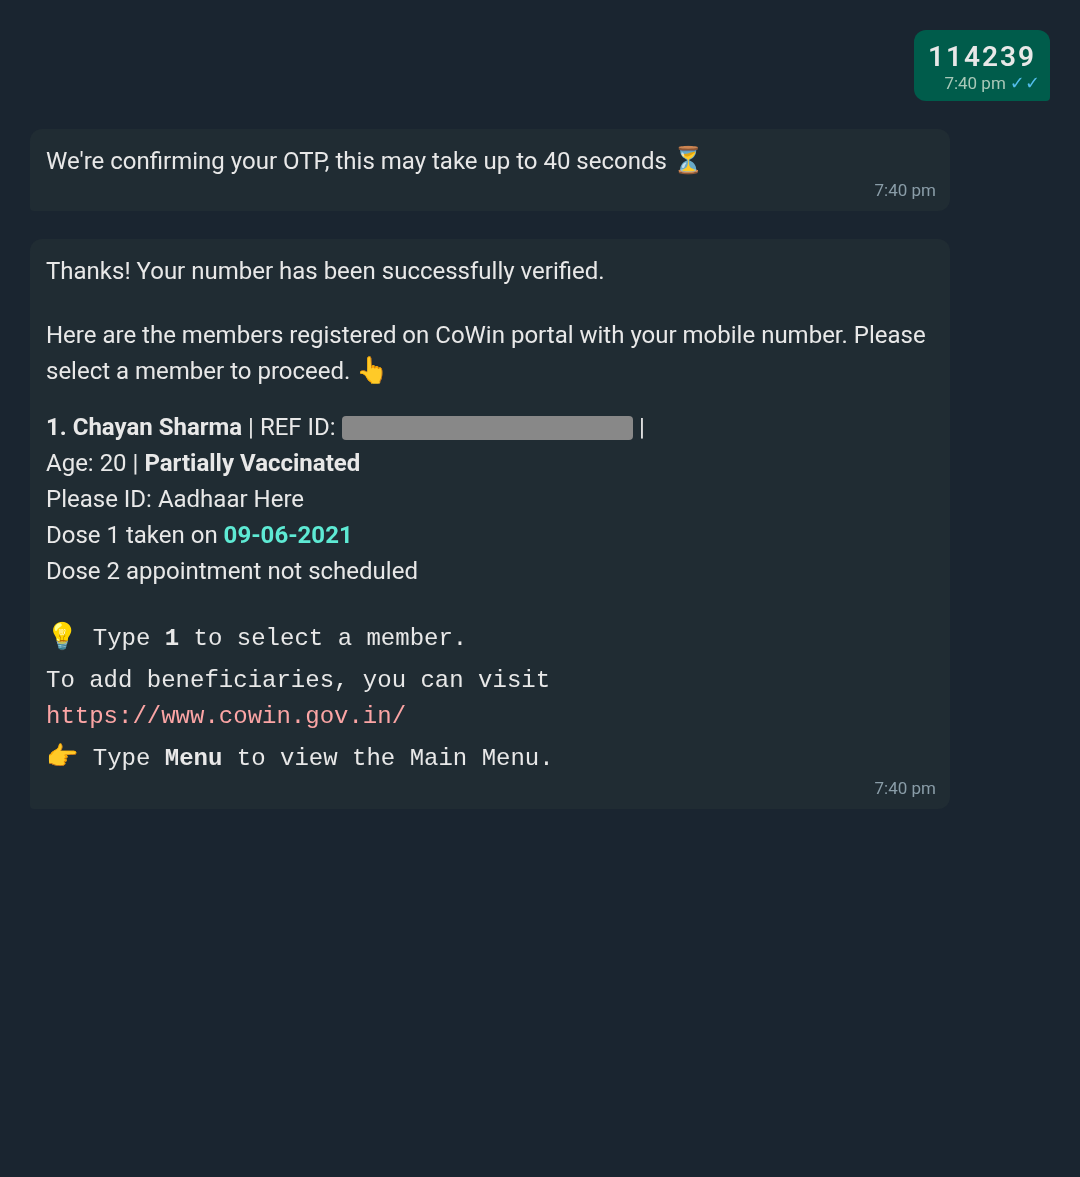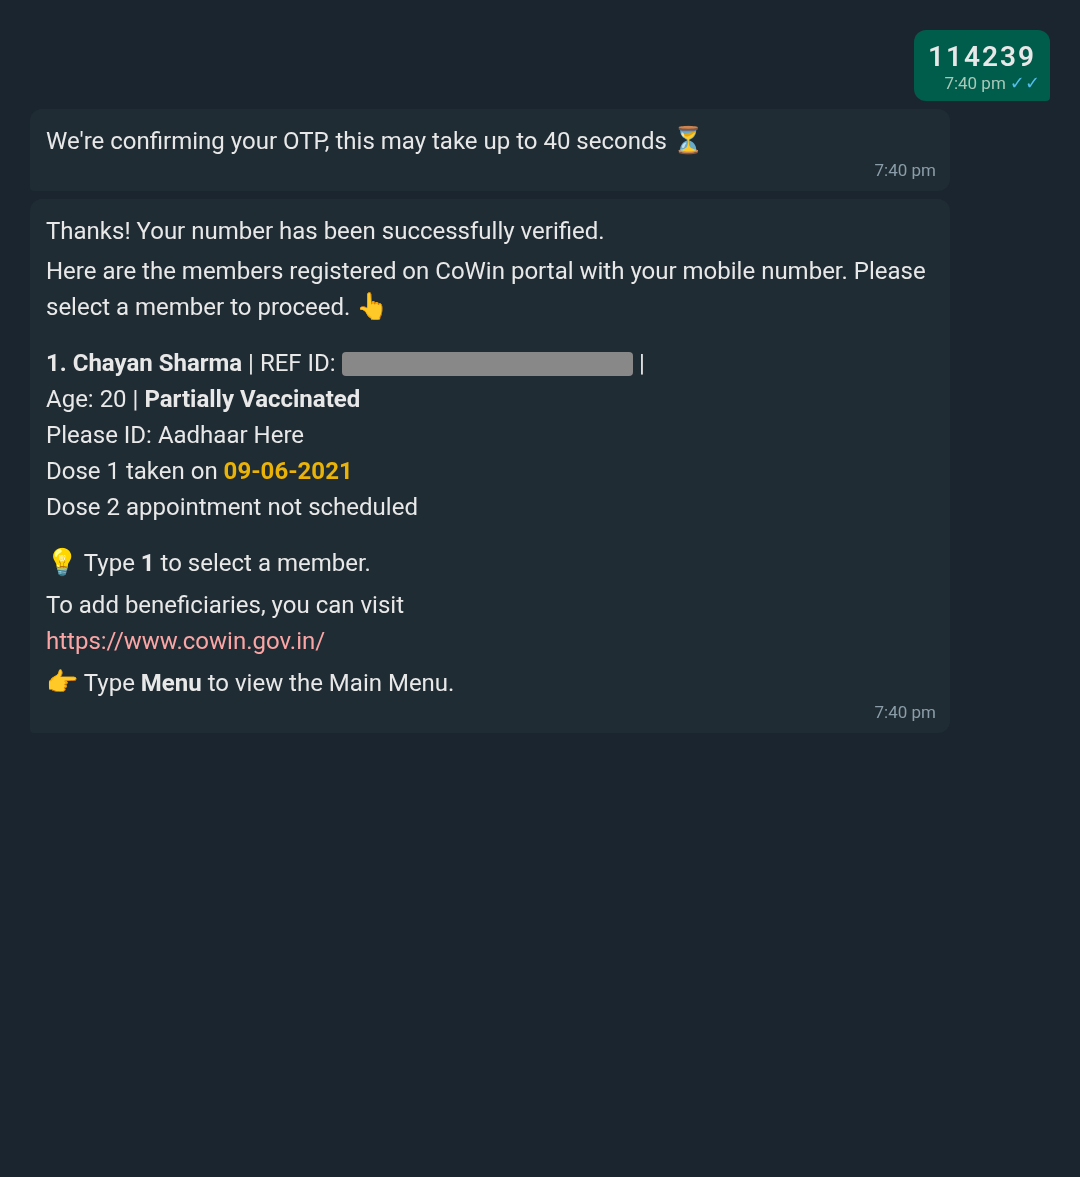--- a/index.html
+++ b/index.html
@@ -18,21 +18,21 @@
       align-items: center;
       padding: 30px 20px;
       gap: 12px;
     }
 
     .chat-container {
       width: 100%;
       max-width: 1040px;
       display: flex;
       flex-direction: column;
-      gap: 8px;
+      gap: 28px;
     }
 
     
     .message-sent {
       display: flex;
       justify-content: flex-end;
       padding-right: 10px;
     }
 
     .bubble-sent {
@@ -87,21 +87,21 @@
     .bubble-received .timestamp {
       position: absolute;
       bottom: 8px;
       right: 14px;
       font-size: 17px;
       color: #8a9da8;
       font-weight: 400;
     }
 
     .date-link {
-      color: #eab308;
+      color: #5eead4;
       margin-top: 45px;
     }
 
     .cowin-link {
       color: #fca5a5;
     }
 
     .bold {
       font-weight: 700;
     }
@@ -127,30 +127,31 @@
     .emoji {
       font-size: 26px;
       line-height: 1;
     }
 
     p {
       margin-bottom: 0;
     }
 
     .para-gap {
-      margin-top: 4px;
+      margin-top: 28px;
     }
 
     .member-block {
       margin-top: 20px;
       margin-bottom: 8px;
     }
 
     .action-section {
-      margin-top: 20px;
+      margin-top: 32px;
+      font-family: Liberation Mono, monospace;
     }
 
     .action-line {
       margin-top: 6px;
     }
   </style>
 </head>
 <body>
 
 <div class="chat-container">

